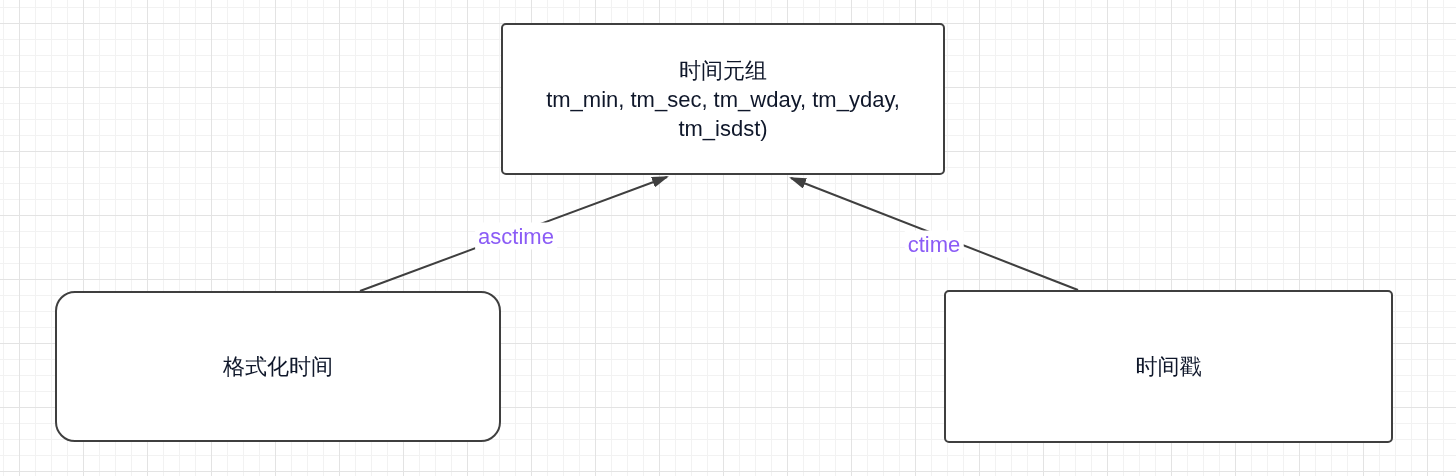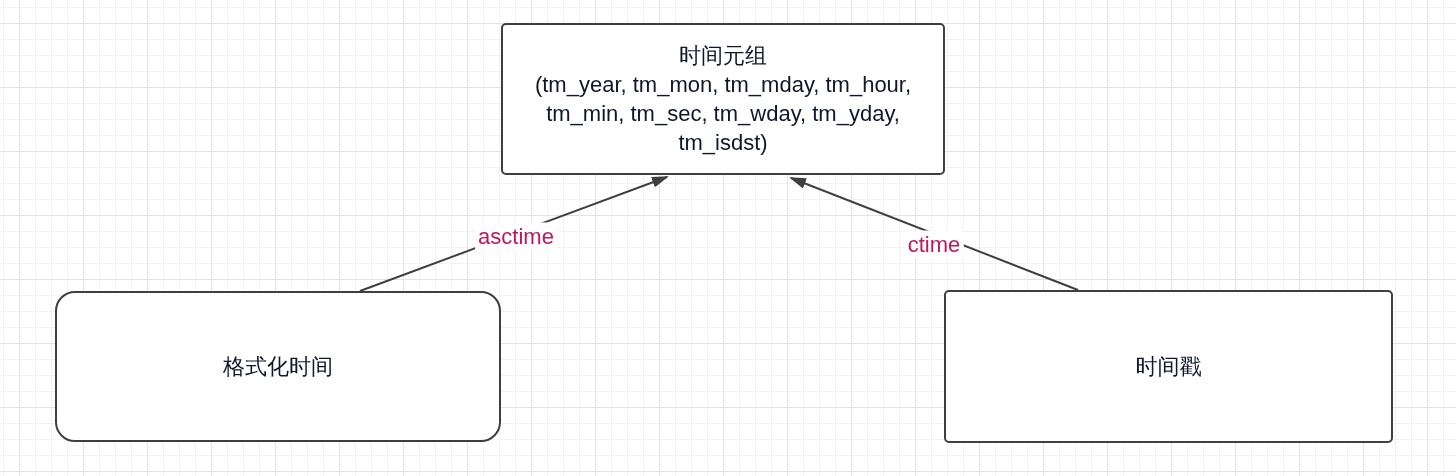--- a/index.html
+++ b/index.html
@@ -51,21 +51,21 @@
     white-space: nowrap;
   }
   .node-time-tuple   { left: 501px; top: 23px;  width: 444px; height: 152px; }
   .node-formatted    { left: 55px;  top: 291px; width: 446px; height: 151px; border-radius: 20px; }
   .node-timestamp    { left: 944px; top: 290px; width: 449px; height: 153px; }
   .edge-label {
     position: absolute;
     transform: translate(-50%, -50%);
     background: #ffffff;
     padding: 0 3px;
-    color: #be185d;
+    color: #8b5cf6;
     font-size: 22px;
     line-height: 27px;
     white-space: nowrap;
   }
   .edge-label-asctime { left: 516px; top: 236px; }
   .edge-label-ctime   { left: 934px; top: 234px; margin-top: 10px; }
 </style>
 </head>
 <body>
 
@@ -76,21 +76,20 @@
       <marker id="arrowhead" markerWidth="17" markerHeight="11" refX="15" refY="5.5" orient="auto" markerUnits="userSpaceOnUse">
         <path d="M0,0 L17,5.5 L0,11 Z" fill="#3f3f3f"></path>
       </marker>
     </defs>
     <line class="edge-line" x1="360" y1="291" x2="667" y2="177" marker-end="url(#arrowhead)"></line>
     <line class="edge-line" x1="1078" y1="290" x2="791" y2="178" marker-end="url(#arrowhead)"></line>
   </svg>
 
   <div class="node node-time-tuple">
     <div>时间元组</div>
-    <div>(tm_year, tm_mon, tm_mday, tm_hour,</div>
     <div>tm_min, tm_sec, tm_wday, tm_yday,</div>
     <div>tm_isdst)</div>
   </div>
 
   <div class="node node-formatted">
     <div>格式化时间</div>
   </div>
 
   <div class="node node-timestamp">
     <div>时间戳</div>

